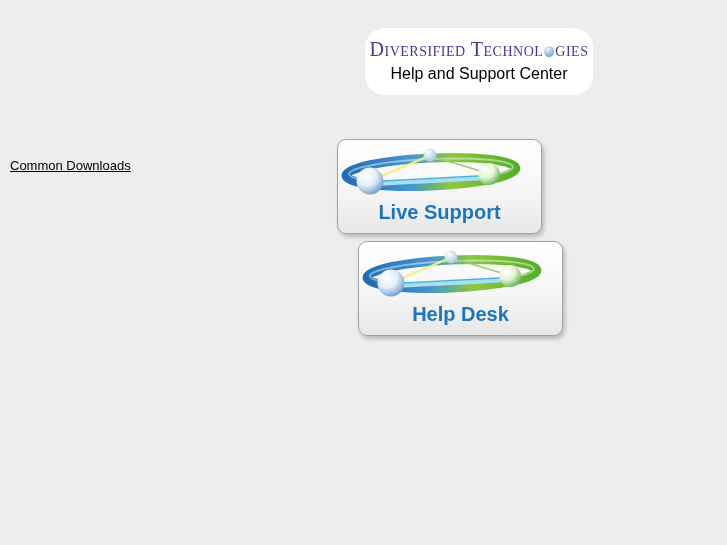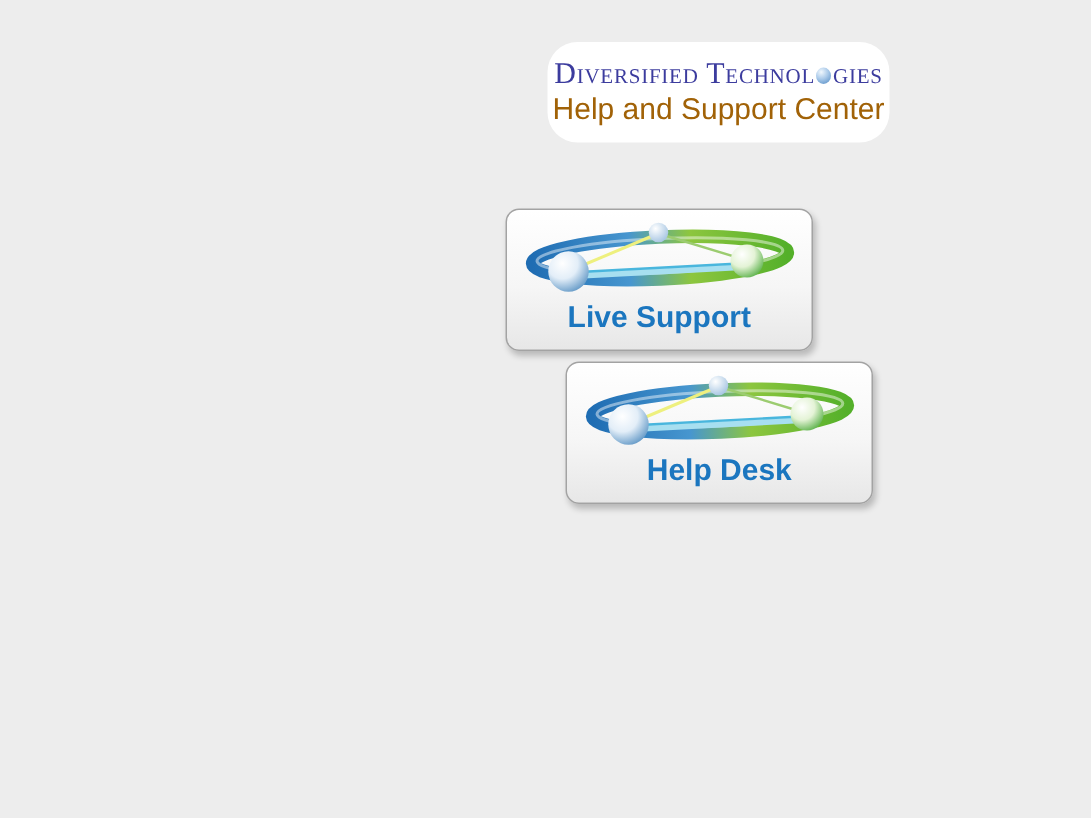--- a/index.html
+++ b/index.html
@@ -33,22 +33,22 @@
   }
   .sphere-o {
     display: inline-block;
     width: 10px; height: 11px;
     border-radius: 50%;
     background: radial-gradient(circle at 35% 28%, #f0f7fd, #a9c9e9 45%, #4d86c0 100%);
     vertical-align: -1px;
     margin: 0 1px;
   }
   .logo-subtitle {
-    font-size: 20px;
-    color: #a16207;
+    font-size: 16px;
+    color: #000000;
     line-height: 21px;
     margin-top: 2px;
     white-space: nowrap;
   }
 
   
   .downloads {
     position: absolute;
     left: 10px; top: 157px;
     font-size: 13px;
@@ -68,28 +68,27 @@
   
   .orbit-btn {
     position: absolute;
     width: 205px; height: 95px;
     border: 1px solid #a3a3a3;
     border-radius: 9px;
     background: linear-gradient(180deg, #ffffff 0%, #f6f6f6 55%, #e7e7e7 100%);
     box-shadow: 2px 3px 4px rgba(0,0,0,0.22);
     display: flex;
     flex-direction: column;
-    align-items: center;
     padding: 0;
     cursor: pointer;
     box-sizing: border-box;
     font-family: "Liberation Sans", sans-serif;
   }
   #btn-live { left: 337px; top: 139px; }
-  #btn-help { left: 377px; top: 241px; }
+  #btn-help { left: 358px; top: 241px; }
   .orbit-btn svg.logo { width: 186px; height: 52px; margin-top: 7px; }
   .btn-label {
     font-size: 20px;
     font-weight: 700;
     color: #1b76bf;
     margin-top: 2px;
     line-height: 22px;
   }
   .hidden-defs { position: absolute; width: 0; height: 0; }
 </style>
@@ -131,20 +130,21 @@
     </symbol>
   </defs>
 </svg>
 
 <div class="logo-box">
   <div class="logo-title"><span>Diversified Technol</span><span class="sphere-o"></span><span>gies</span></div>
   <div class="logo-subtitle">Help and Support Center</div>
 </div>
 
 <div class="downloads">
+  <div class="downloads-heading">Common Downloads</div>
 </div>
 
 <button class="orbit-btn" id="btn-live">
   <svg class="logo">
       <use href="#orbitLogo"></use>
     </svg>
   <span class="btn-label">Live Support</span>
 </button>
 
 <button class="orbit-btn" id="btn-help">

